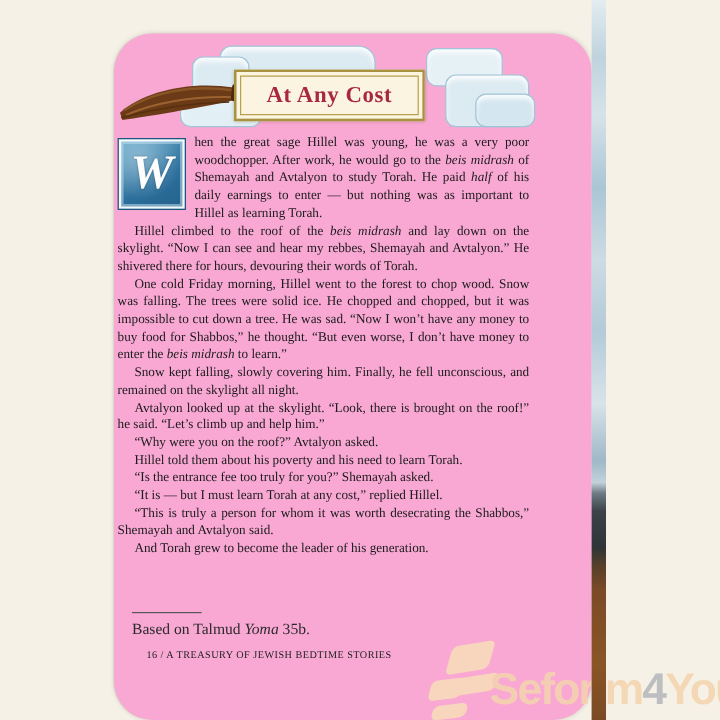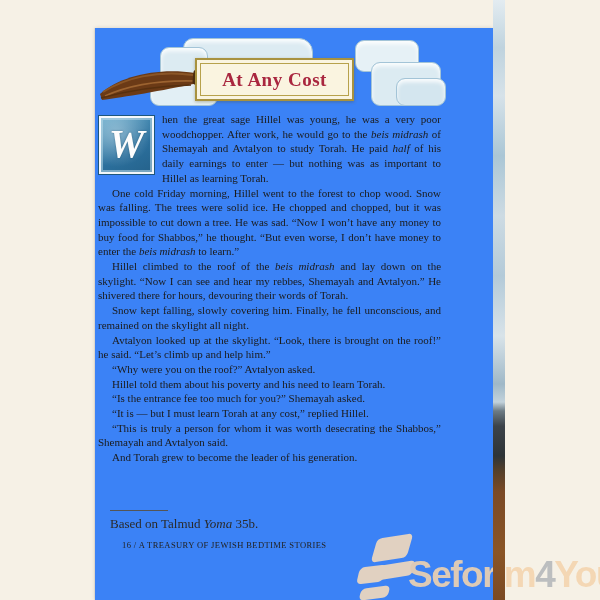--- a/index.html
+++ b/index.html
@@ -7,23 +7,24 @@
     width:600px;height:600px;overflow:hidden;
     background:#f6f1e6;
     font-family:"Liberation Serif",serif;
     position:relative;
   }
   .photo{position:absolute;inset:0;overflow:hidden;}
 
   
   .page{
     position:absolute;left:95px;top:28px;width:398px;height:572px;
-    background:#3b82f6;
+    background:#f9a8d4;
     box-shadow:0 0 4px rgba(0,0,0,.14), -1px 0 0 rgba(0,0,0,.05);
     z-index:1;
+    border-radius:32px;
   }
 
   
   .banner{position:absolute;left:8px;top:10px;width:345px;height:70px;}
   .ice{
     position:absolute;background:#dcebf2;border:1px solid #a3c4d7;
     border-radius:9px;box-shadow:inset 0 3px 4px rgba(255,255,255,.9);
   }
   .ice.i1{left:80px;top:0;width:128px;height:26px;border-radius:10px 14px 6px 10px;}
   .ice.i2{left:57px;top:9px;width:46px;height:46px;}
@@ -120,27 +121,27 @@
         <rect x="96" y="14" width="13" height="15" rx="3" transform="rotate(6 102 21)" fill="#4a2a10"></rect>
         <rect x="108" y="17" width="30" height="8" rx="3" transform="rotate(4 120 21)" fill="#7a4a22"></rect>
       </svg>
       <div class="sign">
         <h1>At Any Cost</h1>
       </div>
     </div>
 
     <div class="story">
         <p class="first"><span class="dropcap">W</span>hen the great sage Hillel was young, he was a very poor woodchopper. After work, he would go to the <i>beis midrash</i> of Shemayah and Avtalyon to study Torah. He paid <i>half</i> of his daily earnings to enter — but nothing was as important to Hillel as learning Torah.</p>
+        <p>Hillel climbed to the roof of the <i>beis midrash</i> and lay down on the skylight. “Now I can see and hear my rebbes, Shemayah and Avtalyon.” He shivered there for hours, devouring their words of Torah.</p>
         <p>One cold Friday morning, Hillel went to the forest to chop wood. Snow was falling. The trees were solid ice. He chopped and chopped, but it was impossible to cut down a tree. He was sad. “Now I won’t have any money to buy food for Shabbos,” he thought. “But even worse, I don’t have money to enter the <i>beis midrash</i> to learn.”</p>
-        <p>Hillel climbed to the roof of the <i>beis midrash</i> and lay down on the skylight. “Now I can see and hear my rebbes, Shemayah and Avtalyon.” He shivered there for hours, devouring their words of Torah.</p>
         <p>Snow kept falling, slowly covering him. Finally, he fell unconscious, and remained on the skylight all night.</p>
         <p>Avtalyon looked up at the skylight. “Look, there is brought on the roof!” he said. “Let’s climb up and help him.”</p>
         <p>“Why were you on the roof?” Avtalyon asked.</p>
         <p>Hillel told them about his poverty and his need to learn Torah.</p>
-        <p>“Is the entrance fee too much for you?” Shemayah asked.</p>
+        <p>“Is the entrance fee too truly for you?” Shemayah asked.</p>
         <p>“It is — but I must learn Torah at any cost,” replied Hillel.</p>
         <p>“This is truly a person for whom it was worth desecrating the Shabbos,” Shemayah and Avtalyon said.</p>
         <p>And Torah grew to become the leader of his generation.</p>
       </div>
 
     <div class="footnote">
       <div class="rule"></div>
       <div>Based on Talmud <i>Yoma</i> 35b.</div>
     </div>
 

